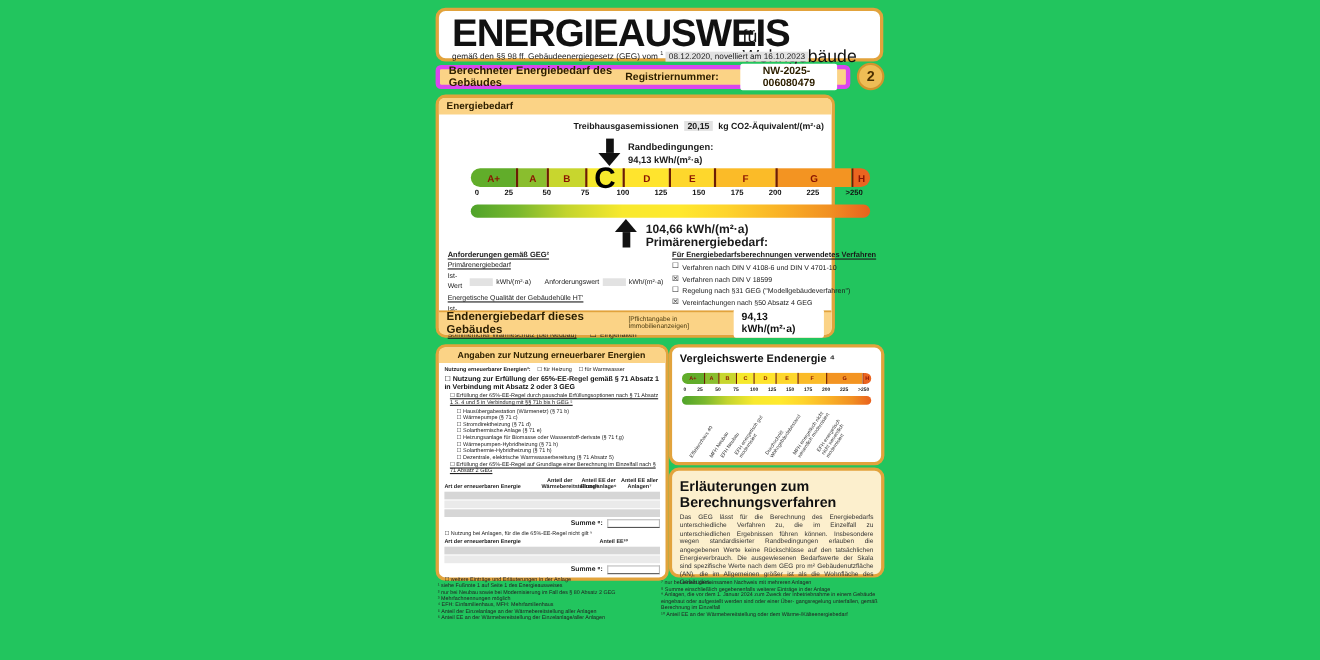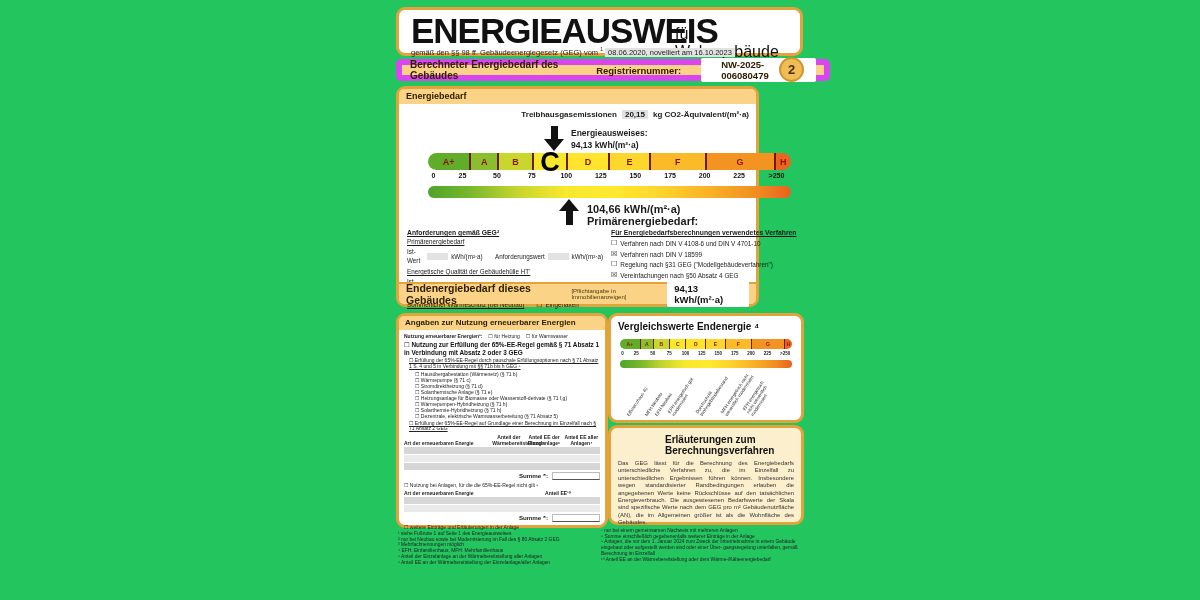--- a/index.html
+++ b/index.html
@@ -11,21 +11,21 @@
 
   
   .hdr{left:396px;top:7px;width:407px;height:49px;}
   .hdr-title{position:absolute;left:12px;top:1px;font-size:35px;font-weight:bold;letter-spacing:-1px;color:#111;}
   .hdr-suffix{position:absolute;left:252px;top:15px;font-size:16px;font-weight:normal;color:#111;padding-left:24px;}
   .hdr-law{position:absolute;left:12px;top:36px;font-size:7.5px;color:#222;}
   .hdr-law sup{font-size:5px;}
   .graybox{background:#e2e2e2;padding:0 3px;display:inline-block;}
 
   
-  .meta{position:absolute;left:396px;top:59px;width:434px;height:22px;border:6px solid #d946ef;border-radius:5px;
+  .meta{position:absolute;left:396px;top:59px;width:377px;height:22px;border:4px solid #d946ef;border-radius:5px;
         display:flex;align-items:center;padding:0 8px;}
   .meta-title{font-size:10px;font-weight:bold;}
   .meta-reg{margin-left:auto;font-size:9.5px;font-weight:bold;display:flex;align-items:center;gap:20px;}
   .regval{background:#fff;padding:1px 20px;border-radius:2px;font-weight:bold;}
   .badge{position:absolute;left:779px;top:57px;width:25px;height:25px;border-radius:50%;
          background:#eebd55;border:2px solid #d2952d;color:#4a2f00;font-weight:bold;font-size:13px;
          display:flex;align-items:center;justify-content:center;}
 
   
   .main{left:396px;top:86px;width:363px;height:221px;}
@@ -73,21 +73,21 @@
 
   .banner{position:absolute;left:0;right:0;bottom:0;height:22px;border-radius:0 0 5px 5px;border-top:2px solid #e2a33c;
           display:flex;align-items:center;padding:0 7px;gap:5px;}
   .banner .big{font-size:10.5px;font-weight:bold;color:#2a1d00;}
   .banner .note{font-size:6px;font-weight:normal;color:#4a3a10;}
   .banner .val{margin-left:auto;background:#fff;border-radius:2px;padding:2px 7px;font-size:9.5px;font-weight:bold;color:#111;}
 
   
   .renew{left:396px;top:313px;width:212px;height:215px;}
   .renew-strip{position:absolute;left:0;right:0;top:0;height:14px;border-radius:5px 5px 0 0;
-               font-size:8px;line-height:14px;padding-left:6px;}
+               font-size:8px;line-height:14px;padding-left:17px;}
   .rbody{position:absolute;left:5px;right:5px;top:17px;font-size:5px;line-height:6px;color:#222;}
   .rrow1{display:flex;gap:6px;align-items:center;}
   .rrow1 .lab{font-weight:bold;}
   .rmain{font-weight:bold;font-size:6.4px;line-height:7.5px;margin-top:2px;color:#111;}
   .rund{text-decoration:underline;margin-top:2px;margin-left:5px;line-height:5.8px;}
   .ropts{margin-left:11px;margin-top:1px;}
   .ropts div{line-height:6px;}
   .tbl1{margin-top:3px;}
   .thead{display:flex;font-weight:bold;line-height:5.6px;align-items:flex-end;}
   .c1{width:45%;} .c2{width:17%;text-align:center;} .c3{width:19%;text-align:center;} .c4{width:19%;text-align:center;}
@@ -109,39 +109,39 @@
   .mini-ticks{position:absolute;left:9px;right:9px;top:35px;height:6px;font-size:4.5px;font-weight:bold;}
   .mini-grad{position:absolute;left:9px;right:9px;top:44px;height:8px;border-radius:4px;
         background:linear-gradient(90deg,#4fa32a 0%,#7ab82e 12%,#c3d42e 24%,#f8e92e 38%,#ffe92e 52%,#fed42c 64%,#f9b026 78%,#f18f22 90%,#e9611e 100%);}
   .mini-labels{position:absolute;left:9px;right:9px;top:52px;bottom:2px;}
   .mlab{position:absolute;bottom:1px;max-width:52px;font-size:4.6px;line-height:5px;color:#333;
         transform:rotate(-56deg);transform-origin:0 100%;white-space:normal;}
   .l0{left:6%}.l1{left:16%}.l2{left:22%}.l3{left:32%}.l4{left:48%}.l5{left:63%}.l6{left:78%}
 
   
   .expl{left:608px;top:425px;width:196px;height:100px;background:#fcefcd;padding:6px 7px;}
-  .expl-title{font-size:10px;font-weight:bold;color:#111;margin-bottom:4px;margin-left:47px;}
+  .expl-title{font-size:13px;font-weight:bold;color:#111;margin-bottom:4px;}
   .expl-body{font-size:5.9px;line-height:7.4px;text-align:justify;color:#333;}
 
   
   .fnl{position:absolute;left:398px;top:531px;width:200px;font-size:4.9px;line-height:5.7px;color:#222;}
   .fnr{position:absolute;left:601px;top:528px;width:205px;font-size:4.9px;line-height:5.7px;color:#222;}
 </style>
 </head>
 <body>
 
 <div class="sheet">
 
   <div class="goldbox hdr">
     <div class="hdr-title">ENERGIEAUSWEIS</div>
     <div class="hdr-suffix">für Wohngebäude</div>
     <div class="hdr-law">
       <span>gemäß den §§ 98 ff. Gebäudeenergiegesetz (GEG) vom</span>
       <sup>1</sup>
-      <span class="graybox">08.06.2020, novelliert am 16.10.2023</span>
+      <span class="graybox">08.12.2020, novelliert am 16.10.2023</span>
     </div>
   </div>
 
   <div class="meta strip">
     <span class="meta-title">Berechneter Energiebedarf des Gebäudes</span>
     <span class="meta-reg">
       <span>Registriernummer:</span>
       <span class="regval">NW-2025-006080479</span>
     </span>
   </div>
@@ -154,21 +154,21 @@
       <span>Treibhausgasemissionen</span>
       <span class="graybox">20,15</span>
       <span>kg CO2-Äquivalent/(m²·a)</span>
     </div>
 
     <div class="arrow-down">
       <div class="stem"></div>
         <div class="head"></div>
     </div>
     <div class="endlbl">
-      <div>Energieausweises:</div>
+      <div>Randbedingungen:</div>
       <div>94,13 kWh/(m²·a)</div>
     </div>
 
     <div class="band">
       <div class="seg s0">
           <span>A+</span>
         </div>
       <div class="seg s1">
           <span>A</span>
         </div>

